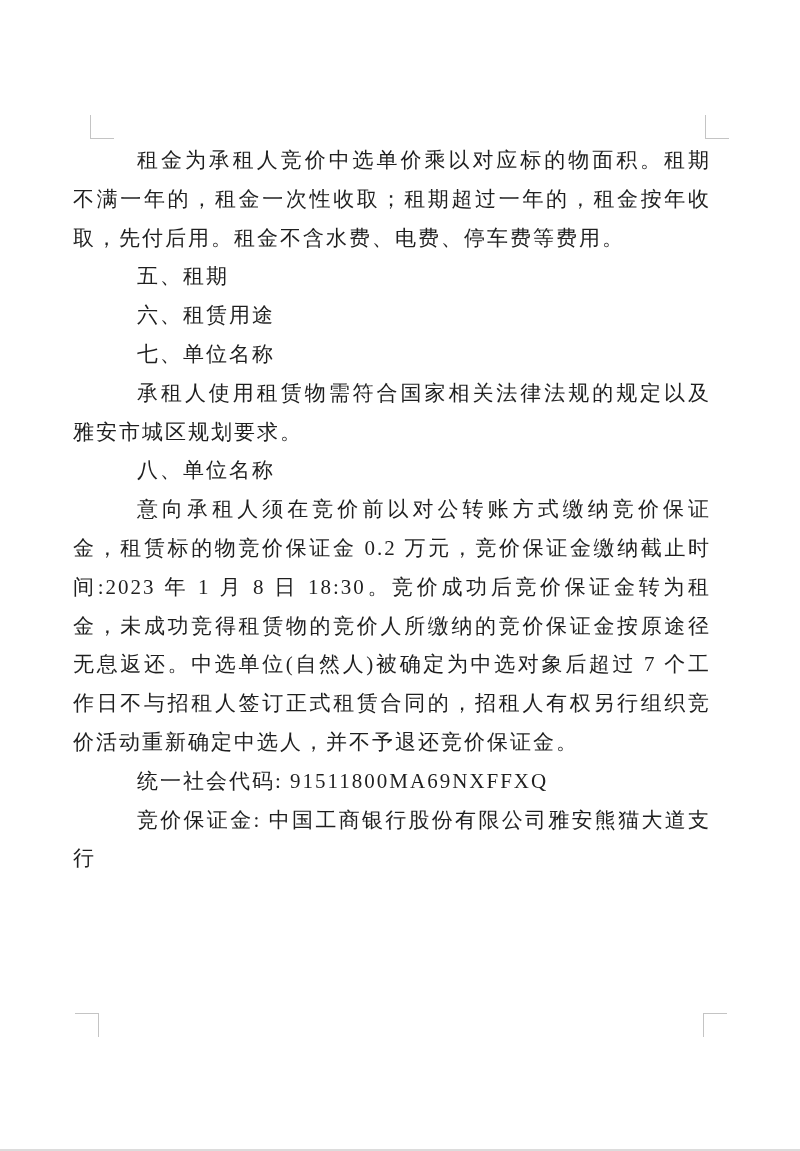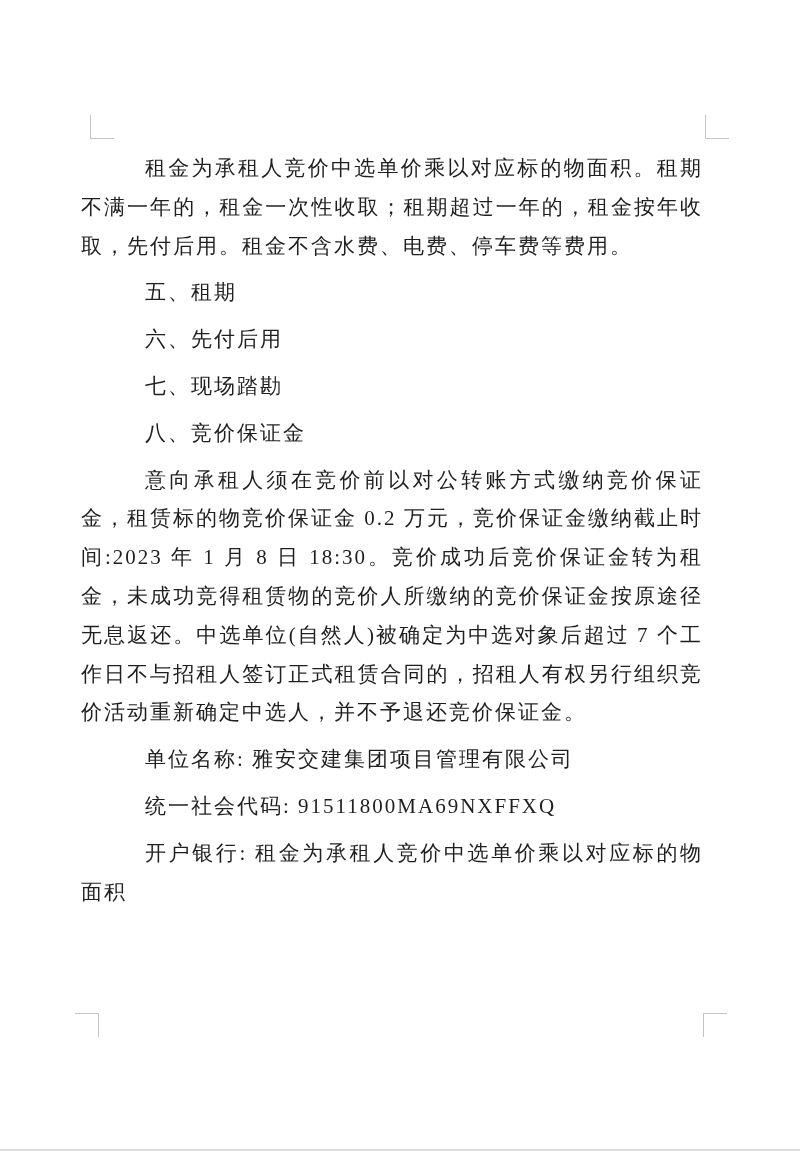--- a/index.html
+++ b/index.html
@@ -26,21 +26,21 @@
     top: 141px;
     width: 638px;
     color: #1f1f1f;
     font-size: 21px;
     line-height: 38.8px;
     letter-spacing: 2px;
     text-align: justify;
     text-justify: inter-character;
   }
   .text-layer p {
-    margin: 8px;
+    margin: 0;
     padding: 0;
     text-indent: 64px;
   }
   .text-layer p.heading {
     font-weight: 400;
   }
   
   .crop-mark {
     position: absolute;
     width: 23px;
@@ -86,24 +86,24 @@
 <div class="page">
 
   <div class="crop-mark tl"></div>
   <div class="crop-mark tr"></div>
   <div class="crop-mark bl"></div>
   <div class="crop-mark br"></div>
 
   <div class="text-layer">
     <p class="body">租金为承租人竞价中选单价乘以对应标的物面积。租期不满一年的，租金一次性收取；租期超过一年的，租金按年收取，先付后用。租金不含水费、电费、停车费等费用。</p>
     <p class="heading">五、租期</p>
-    <p class="heading">六、先付后用</p>
-    <p class="heading">七、现场踏勘</p>
-    <p class="heading">八、竞价保证金</p>
+    <p class="heading">六、租赁用途</p>
+    <p class="heading">七、单位名称</p>
+    <p class="body">承租人使用租赁物需符合国家相关法律法规的规定以及雅安市城区规划要求。</p>
+    <p class="heading">八、单位名称</p>
     <p class="body">意向承租人须在竞价前以对公转账方式缴纳竞价保证金，租赁标的物竞价保证金 0.2 万元，竞价保证金缴纳截止时间:2023 年 1 月 8 日 18:30。竞价成功后竞价保证金转为租金，未成功竞得租赁物的竞价人所缴纳的竞价保证金按原途径无息返还。中选单位(自然人)被确定为中选对象后超过 7 个工作日不与招租人签订正式租赁合同的，招租人有权另行组织竞价活动重新确定中选人，并不予退还竞价保证金。</p>
-    <p class="body">单位名称: 雅安交建集团项目管理有限公司</p>
     <p class="body">统一社会代码: 91511800MA69NXFFXQ</p>
-    <p class="body">开户银行: 租金为承租人竞价中选单价乘以对应标的物面积</p>
+    <p class="body">竞价保证金: 中国工商银行股份有限公司雅安熊猫大道支行</p>
   </div>
 
   <div class="page-bottom-edge"></div>
 
 </div>
 
 </body></html>

